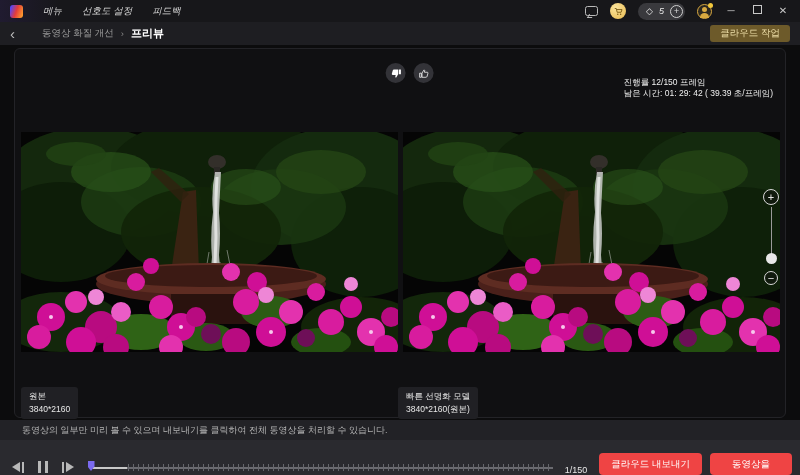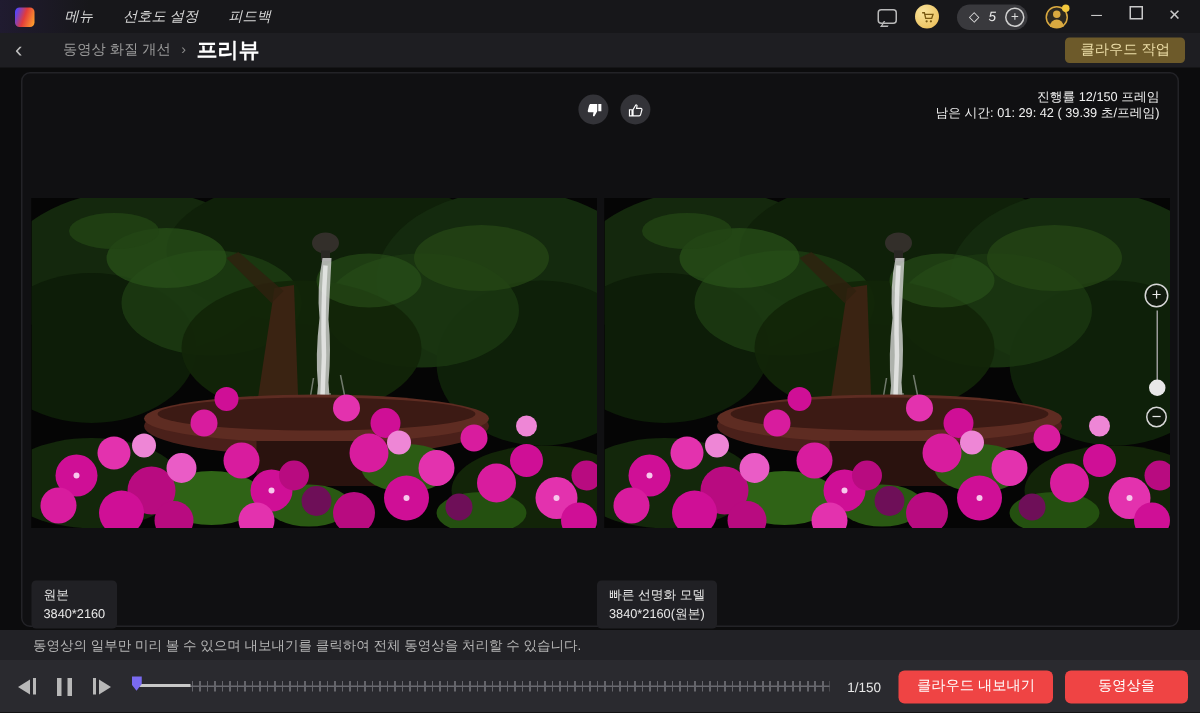--- a/index.html
+++ b/index.html
@@ -37,33 +37,33 @@
   .win-btn { color:#c9c9c9; font-size:10px; line-height:22px; width:14px; text-align:center; }
   .max-box { width:9px; height:9px; border:1.2px solid #c9c9c9; margin:0 2px; }
 
   
   .navbar { position:absolute; top:22px; left:0; width:800px; height:23px; background:#1e1e22;
     display:flex; align-items:center; padding:0 10px; }
   .back-btn { color:#bdbdbd; font-size:15px; line-height:20px; width:16px; }
   .breadcrumb { margin-left:16px; display:flex; align-items:center; gap:7px; }
   .bc-section { color:#9a9a9a; font-size:9.5px; }
   .bc-sep { color:#8a8a8a; font-size:9.5px; }
-  .bc-page { color:#ffffff; font-size:14px; font-weight:bold; }
+  .bc-page { color:#ffffff; font-size:11px; font-weight:bold; }
   .cloud-job-btn { margin-left:auto; height:17px; padding:0 10px; border-radius:3px; border:none;
     background:#6d5a2a; color:#eedfa9; font-size:9.5px; font-family:inherit; }
 
   
   .panel { position:absolute; top:48px; left:14px; width:772px; height:370px; background:#101012;
     border:1px solid #232327; border-radius:6px; }
   .feedback-group { position:absolute; top:14px; left:50%; transform:translateX(-30%);
     display:flex; gap:8px; }
   .fb-btn { width:20px; height:20px; border-radius:50%; background:#333338; display:flex;
     align-items:center; justify-content:center; }
   .fb-btn svg { width:11px; height:11px; }
-  .progress-text { position:absolute; top:10px; right:12px; text-align:right; color:#f0f0f0;
+  .progress-text { position:absolute; top:28px; right:12px; text-align:left; color:#f0f0f0;
     font-size:8.5px; line-height:11px; }
   .images-row { position:absolute; top:83px; left:6px; display:flex; gap:5px; }
   .photo-frame { width:377px; height:220px; background:#000; overflow:hidden; }
   .photo-frame svg { display:block; width:100%; height:100%; }
   .image-label { position:absolute; background:#202024; border-radius:3px; padding:3px 8px;
     color:#e8e8e8; font-size:8.5px; line-height:13px; }
   .label-original { left:6px; top:338px; }
   .label-enhanced { left:383px; top:338px; }
 
   
@@ -76,21 +76,21 @@
     background:#e8e8e8; }
   .zs-minus { left:2px; top:82px; width:14px; height:14px; font-size:11px; line-height:12px; }
 
   
   .notice-bar { position:absolute; top:420px; left:0; width:800px; height:20px; background:#222226;
     display:flex; align-items:center; padding:0 22px; }
   .notice-text { color:#b5b5b5; font-size:9px; }
 
   
   .control-bar { position:absolute; top:440px; left:0; width:800px; height:35px; background:#2a2a2f;
-    display:flex; align-items:center; padding:0 8px; }
+    display:flex; align-items:flex-end; padding:0 8px; }
   .transport { display:flex; align-items:center; gap:14px; padding-left:4px; }
   .t-btn { display:flex; align-items:center; gap:1.5px; height:16px; }
   .tri-l { width:0; height:0; border-top:5px solid transparent; border-bottom:5px solid transparent;
     border-right:8px solid #b8b8b8; }
   .tri-r { width:0; height:0; border-top:5px solid transparent; border-bottom:5px solid transparent;
     border-left:8px solid #b8b8b8; }
   .vbar { width:2.5px; height:11px; background:#b8b8b8; }
   .pause .vbar { height:12px; width:3px; }
   .pause { gap:3.5px; }
   .timeline { position:relative; flex:1; height:14px; margin:0 12px 0 14px; }

